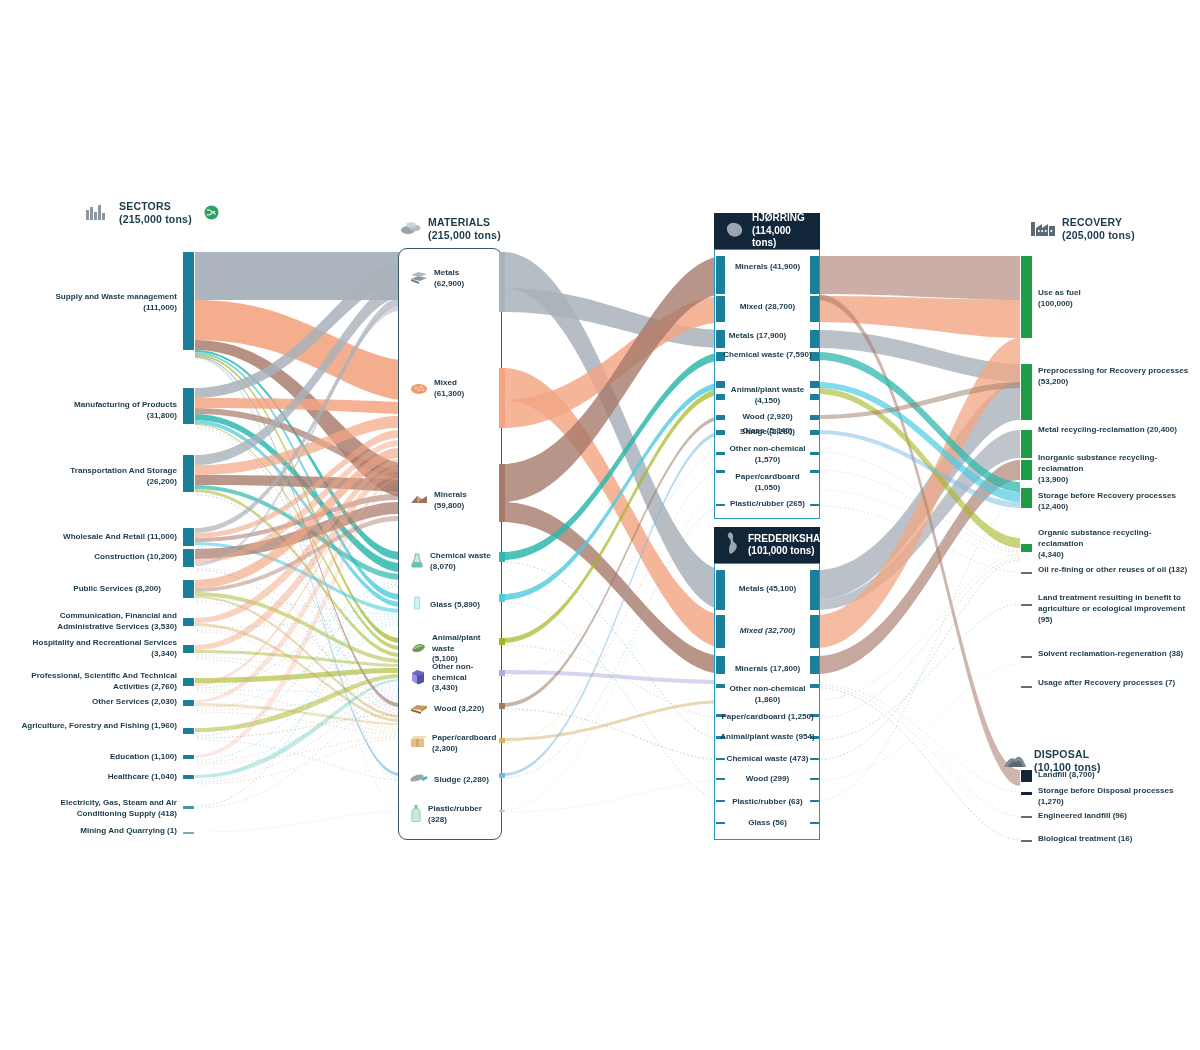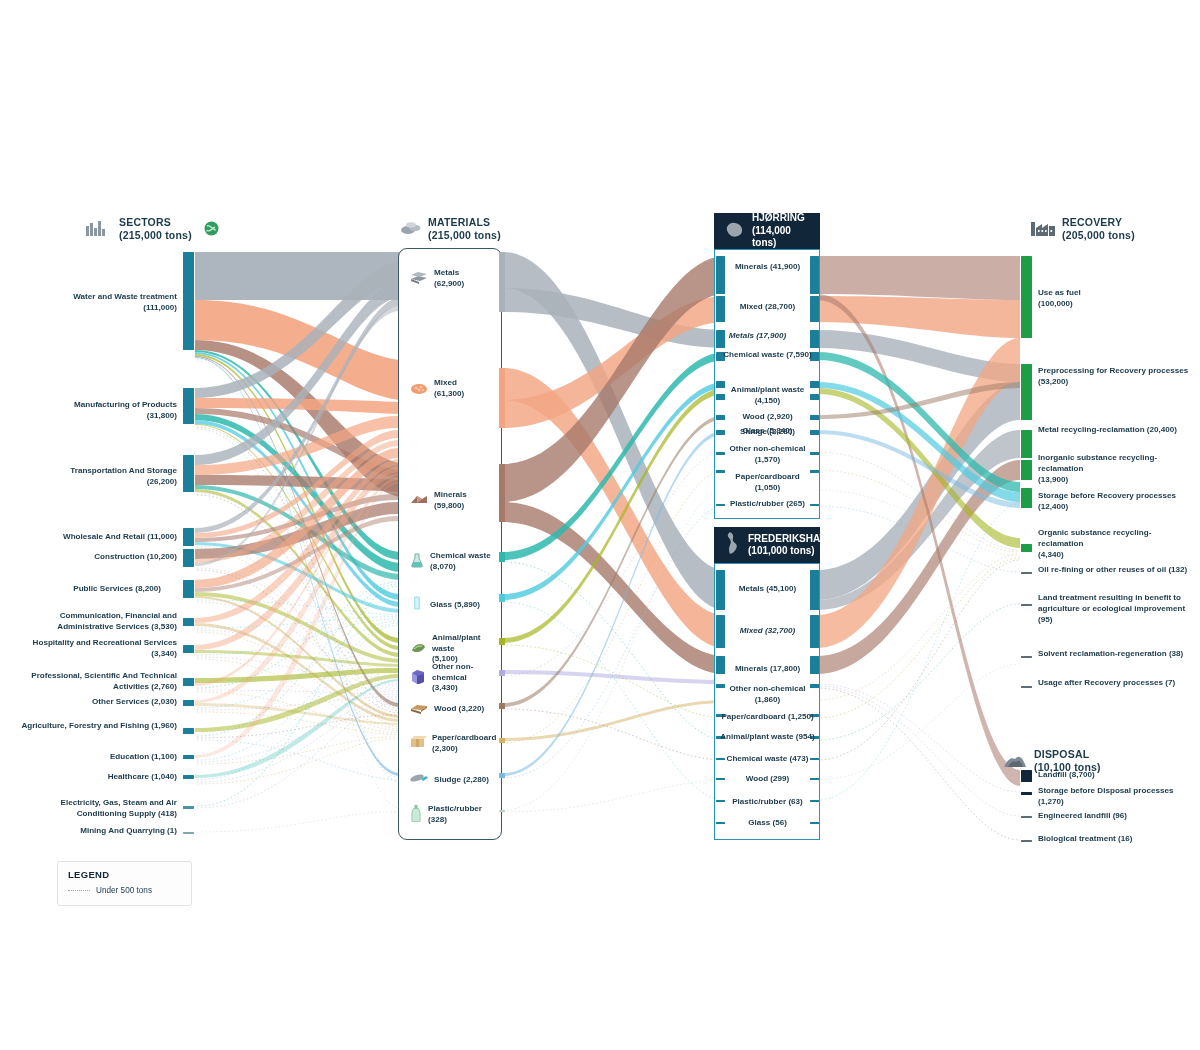--- a/index.html
+++ b/index.html
@@ -279,21 +279,21 @@
         <path d="M817,760 C910,760 960,560 1020,560" stroke="#9a7a63"></path>
         <path d="M817,780 C910,780 960,664 1020,664" stroke="#b9d4bd"></path>
         <path d="M817,800 C910,800 960,504 1020,504" stroke="#4fcbe0"></path>
         <path d="M817,684 C910,684 960,792 1020,792" stroke="#aeaade"></path>
         <path d="M817,686 C910,686 960,816 1020,816" stroke="#aeaade"></path>
         <path d="M817,688 C910,688 960,840 1020,840" stroke="#9a7a63"></path>
       </g>
     </g>
   </svg>
 
-  <div class="col-head" style="left:85px; top:216px;gap:12px;">
+  <div class="col-head" style="left:85px; top:200px;gap:12px;">
     <span class="hicon">
       <svg width="22" height="18" viewBox="0 0 22 18">
           <g fill="#8a96a0">
       <rect x="1" y="7" width="3" height="10"></rect>
             <rect x="5" y="4" width="3" height="13"></rect>
       <rect x="9" y="9" width="3" height="8"></rect>
             <rect x="13" y="2" width="3" height="15"></rect>
       <rect x="17" y="10" width="3" height="7"></rect>
           </g>
         </svg>
@@ -357,21 +357,21 @@
         </svg>
     </span>
     <span class="ht">
       <span>DISPOSAL</span><br>
       <span>(10,100 tons)</span>
     </span>
   </div>
 
   <div class="nodebar" style="left:183px; top:252px; width:11px; height:98px; background:#1b7f99;"></div>
   <div class="node-label lbl-right" style="left:20px; top:292px; width:157px;">
-    <span>Water and Waste treatment</span><br>
+    <span>Supply and Waste management</span><br>
     <span class="amt">(111,000)</span>
   </div>
 
   <div class="nodebar" style="left:183px; top:388px; width:11px; height:36px; background:#1b7f99;"></div>
   <div class="node-label lbl-right" style="left:20px; top:400px; width:157px;">
     <span>Manufacturing of Products</span><br>
     <span class="amt">(31,800)</span>
   </div>
 
   <div class="nodebar" style="left:183px; top:455px; width:11px; height:37px; background:#1b7f99;"></div>
@@ -620,21 +620,21 @@
 
   <div class="nodebar" style="left:716px; top:296px; width:9px; height:26px; background:#1b7f99; z-index:6;"></div>
   <div class="nodebar" style="left:810px; top:296px; width:9px; height:26px; background:#1b7f99; z-index:6;"></div>
   <div class="muni-row" style="left:716px; top:302px; width:103px;">
     <span>Mixed</span>
     <span>(28,700)</span>
   </div>
 
   <div class="nodebar" style="left:716px; top:330px; width:9px; height:18px; background:#1b7f99; z-index:6;"></div>
   <div class="nodebar" style="left:810px; top:330px; width:9px; height:18px; background:#1b7f99; z-index:6;"></div>
-  <div class="muni-row" style="left:716px; top:331px; width:83px;font-style:italic;">
+  <div class="muni-row" style="left:716px; top:331px; width:83px;">
     <span>Metals</span>
     <span>(17,900)</span>
   </div>
 
   <div class="nodebar" style="left:716px; top:352px; width:9px; height:9px; background:#1b7f99; z-index:6;"></div>
   <div class="nodebar" style="left:810px; top:352px; width:9px; height:9px; background:#1b7f99; z-index:6;"></div>
   <div class="muni-row" style="left:716px; top:350px; width:103px;">
     <span>Chemical waste</span>
     <span>(7,590)</span>
   </div>
@@ -848,21 +848,14 @@
     <span>Engineered landfill</span>
     <span>(96)</span>
   </div>
 
   <div class="nodebar" style="left:1021px; top:840px; width:11px; height:2px; background:#5b6e78;"></div>
   <div class="node-label lbl-left" style="left:1038px; top:834px; width:152px;">
     <span>Biological treatment</span>
     <span>(16)</span>
   </div>
 
-  <div id="legend">
-    <div class="lg-title">LEGEND</div>
-    <div class="lg-row">
-      <span class="dashline"></span>
-      <span class="lg-text">Under 500 tons</span>
-    </div>
-  </div>
 
 </div>
 
 </body></html>

